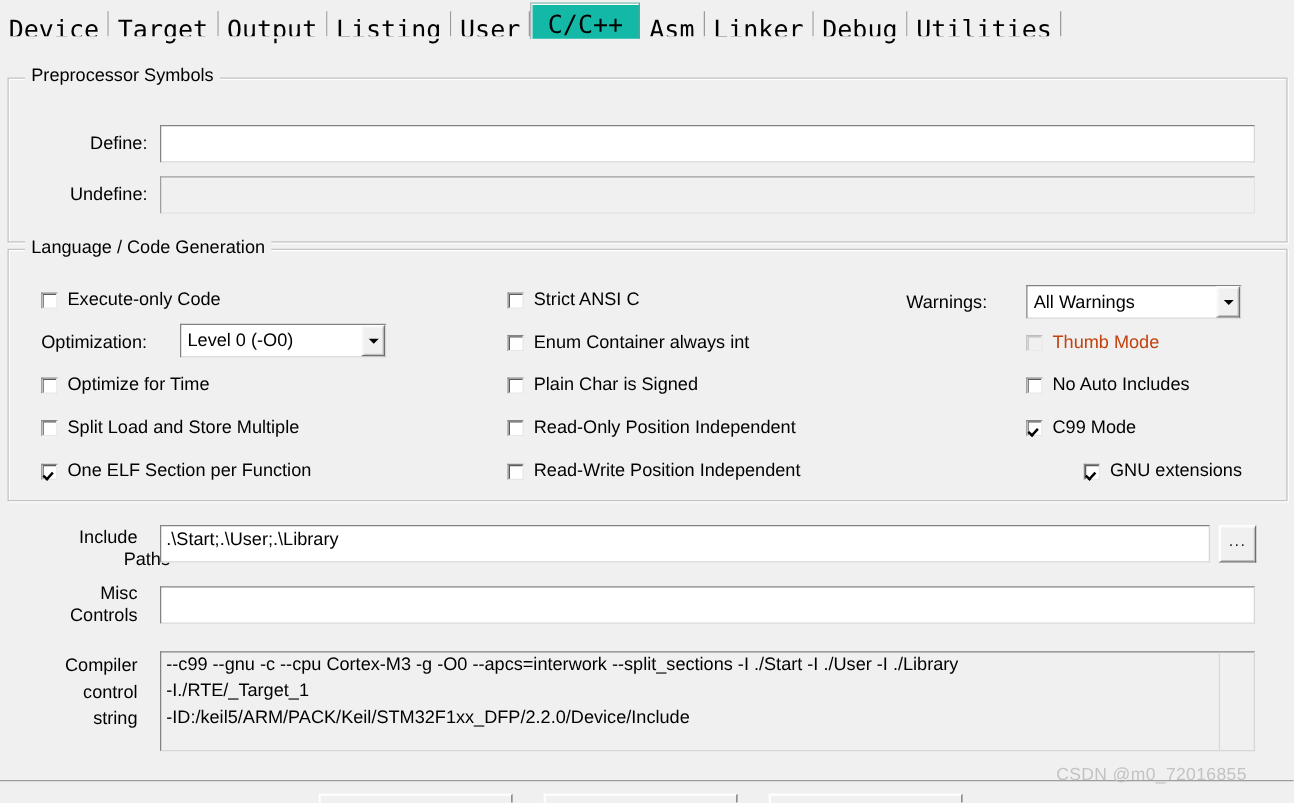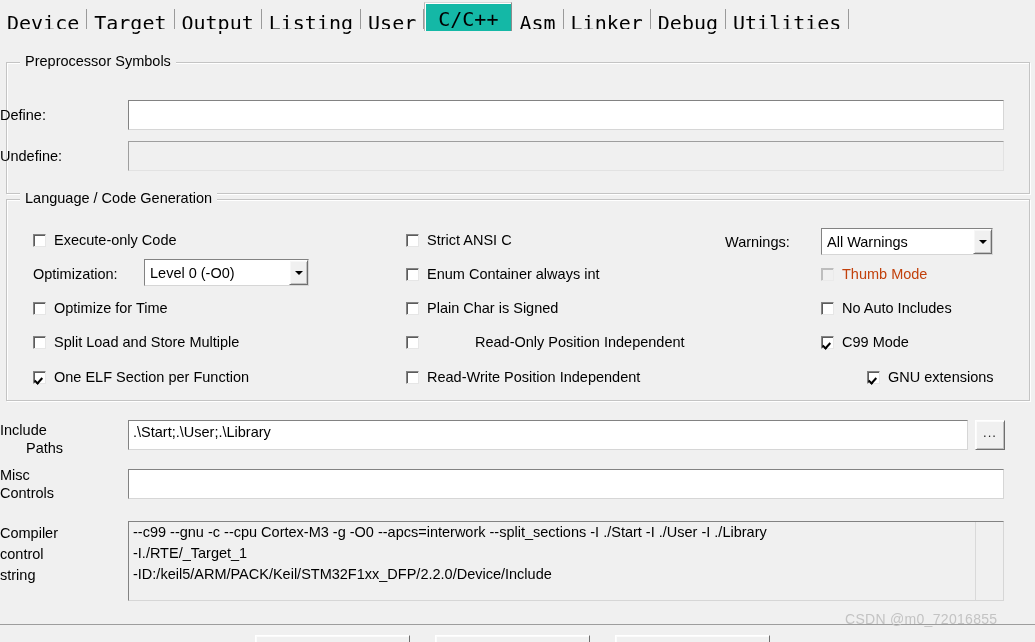--- a/index.html
+++ b/index.html
@@ -105,21 +105,21 @@
   }
 
   
   .lbl {
     position: absolute;
     font-size: 14.5px;
     color: #000;
     white-space: nowrap;
     line-height: 1.15;
   }
-  .lbl.right { }
+  .lbl.right { text-align: right; }
 
   
   .cbrow {
     position: absolute;
     display: flex;
     align-items: center;
     white-space: nowrap;
   }
   .cbox {
     width: 13px;
@@ -314,21 +314,21 @@
   <span class="cblabel">Strict ANSI C</span>
 </div>
 <div class="cbrow" id="lang-c2-1" style="left:406px; top:266px;">
   <span class="cbox"></span>
   <span class="cblabel">Enum Container always int</span>
 </div>
 <div class="cbrow" id="lang-c2-2" style="left:406px; top:300px;">
   <span class="cbox"></span>
   <span class="cblabel">Plain Char is Signed</span>
 </div>
-<div class="cbrow" id="lang-c2-3" style="left:406px; top:334px;gap:48px;">
+<div class="cbrow" id="lang-c2-3" style="left:406px; top:334px;">
   <span class="cbox"></span>
   <span class="cblabel">Read-Only Position Independent</span>
 </div>
 <div class="cbrow" id="lang-c2-4" style="left:406px; top:369px;">
   <span class="cbox"></span>
   <span class="cblabel">Read-Write Position Independent</span>
 </div>
 
 <div class="lbl" style="left:725px; top:234px;">Warnings:</div>
 <div class="combo" id="warnings-combo" style="left:821px; top:228px; width:172px; height:27px;">

